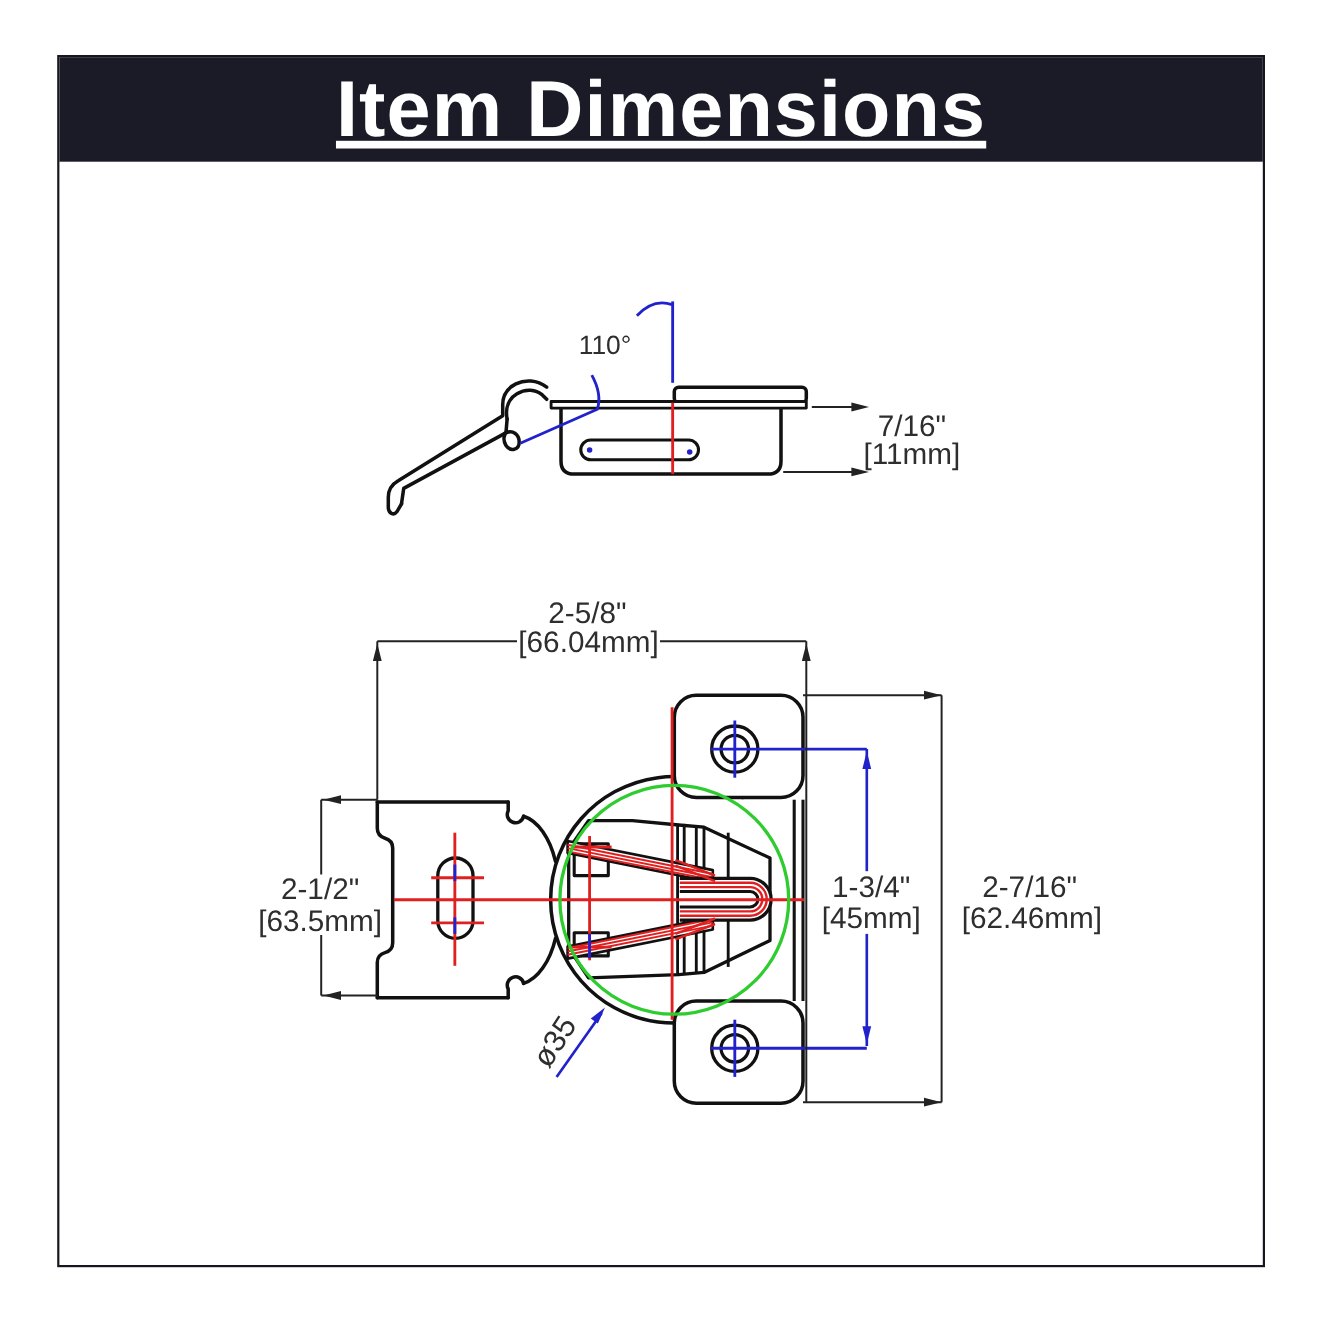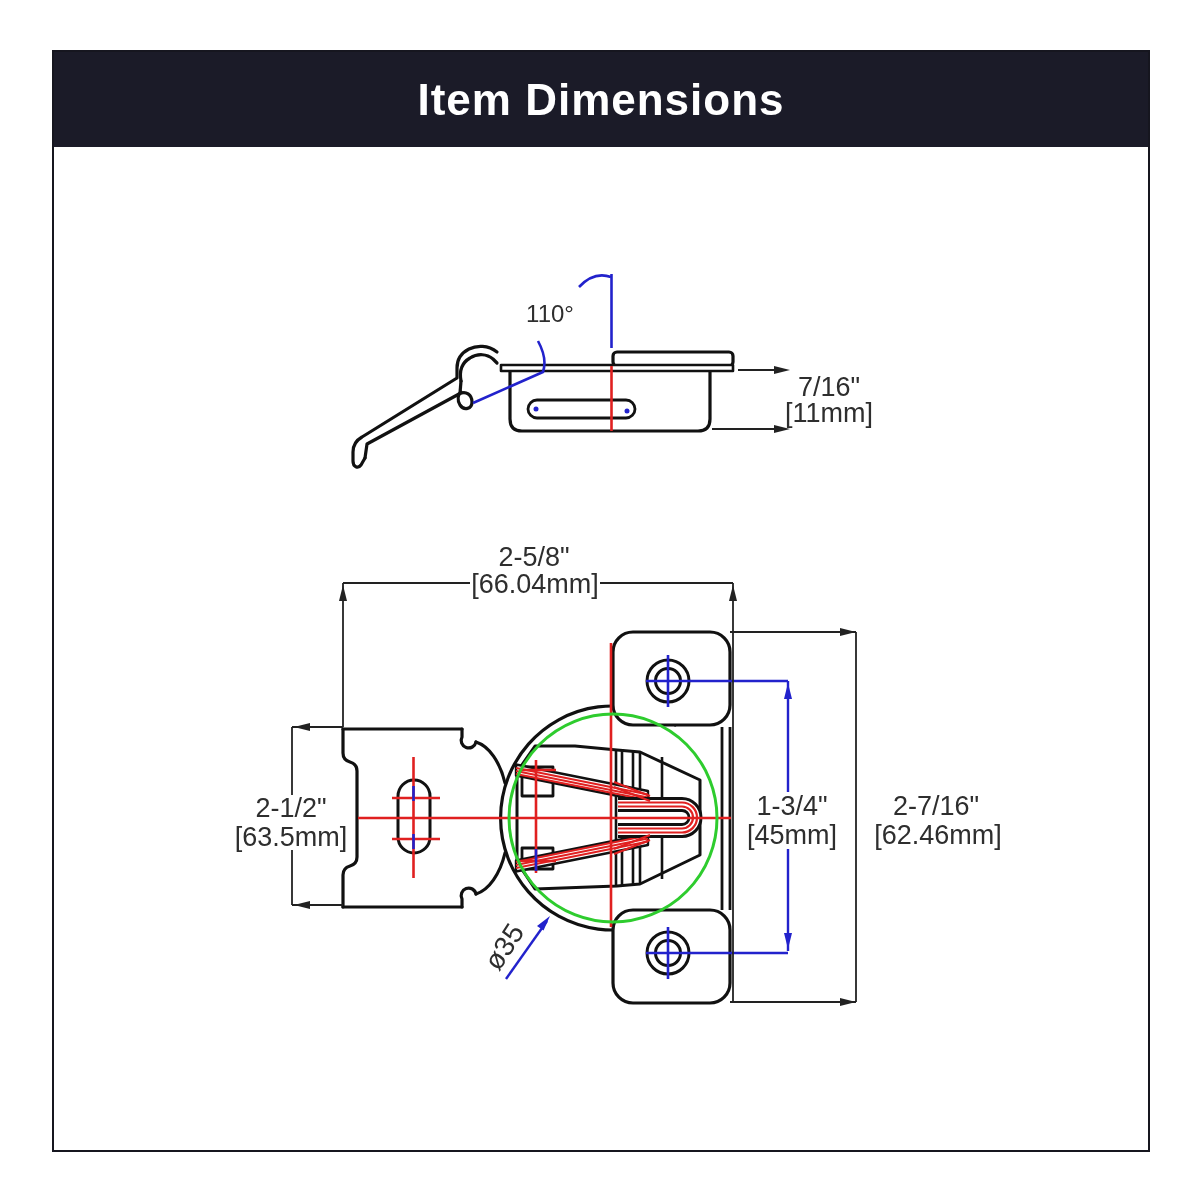--- a/index.html
+++ b/index.html
@@ -4,21 +4,21 @@
 <style>
   :root{
     --outline:#111111; --dimension:#222222; --text:#2e2e2e;
     --red:#e02020; --blue:#2222cc; --green:#2ecc2e;
     --header-bg:#1b1b28; --header-text:#ffffff; --canvas:#ffffff;
   }
   html,body{margin:0;padding:0;background:var(--canvas);}
   body{width:1200px;height:1200px;position:relative;font-family:"Liberation Sans",sans-serif;}
   .frame{position:absolute;left:52px;top:50px;width:1094px;height:1098px;border:2px solid #16161f;background:var(--canvas);}
   .header-bar{position:absolute;left:0;top:0;width:100%;height:95px;background:var(--header-bg);display:flex;align-items:center;justify-content:center;}
-  .header-title{color:var(--header-text);font-size:44px;font-weight:700;letter-spacing:1px;line-height:1;}
+  .header-title{color:var(--header-text);font-size:72px;font-weight:700;letter-spacing:1px;line-height:1;text-decoration:underline;}
   .drawing-svg{position:absolute;left:0;top:0;width:1200px;height:1200px;}
   
   .ol{stroke:var(--outline);stroke-width:3.2;fill:none;stroke-linecap:round;stroke-linejoin:round;}
   .olf{stroke:var(--outline);stroke-width:3.2;fill:var(--canvas);stroke-linejoin:round;}
   .olt{stroke:var(--outline);stroke-width:2.6;fill:none;}
   .dl{stroke:var(--dimension);stroke-width:1.8;fill:none;}
   .ar{fill:var(--dimension);stroke:none;}
   .red{stroke:var(--red);stroke-width:2.6;fill:none;}
   .redthin{stroke:var(--red);stroke-width:1.8;fill:none;}
   .blue{stroke:var(--blue);stroke-width:2.6;fill:none;}

